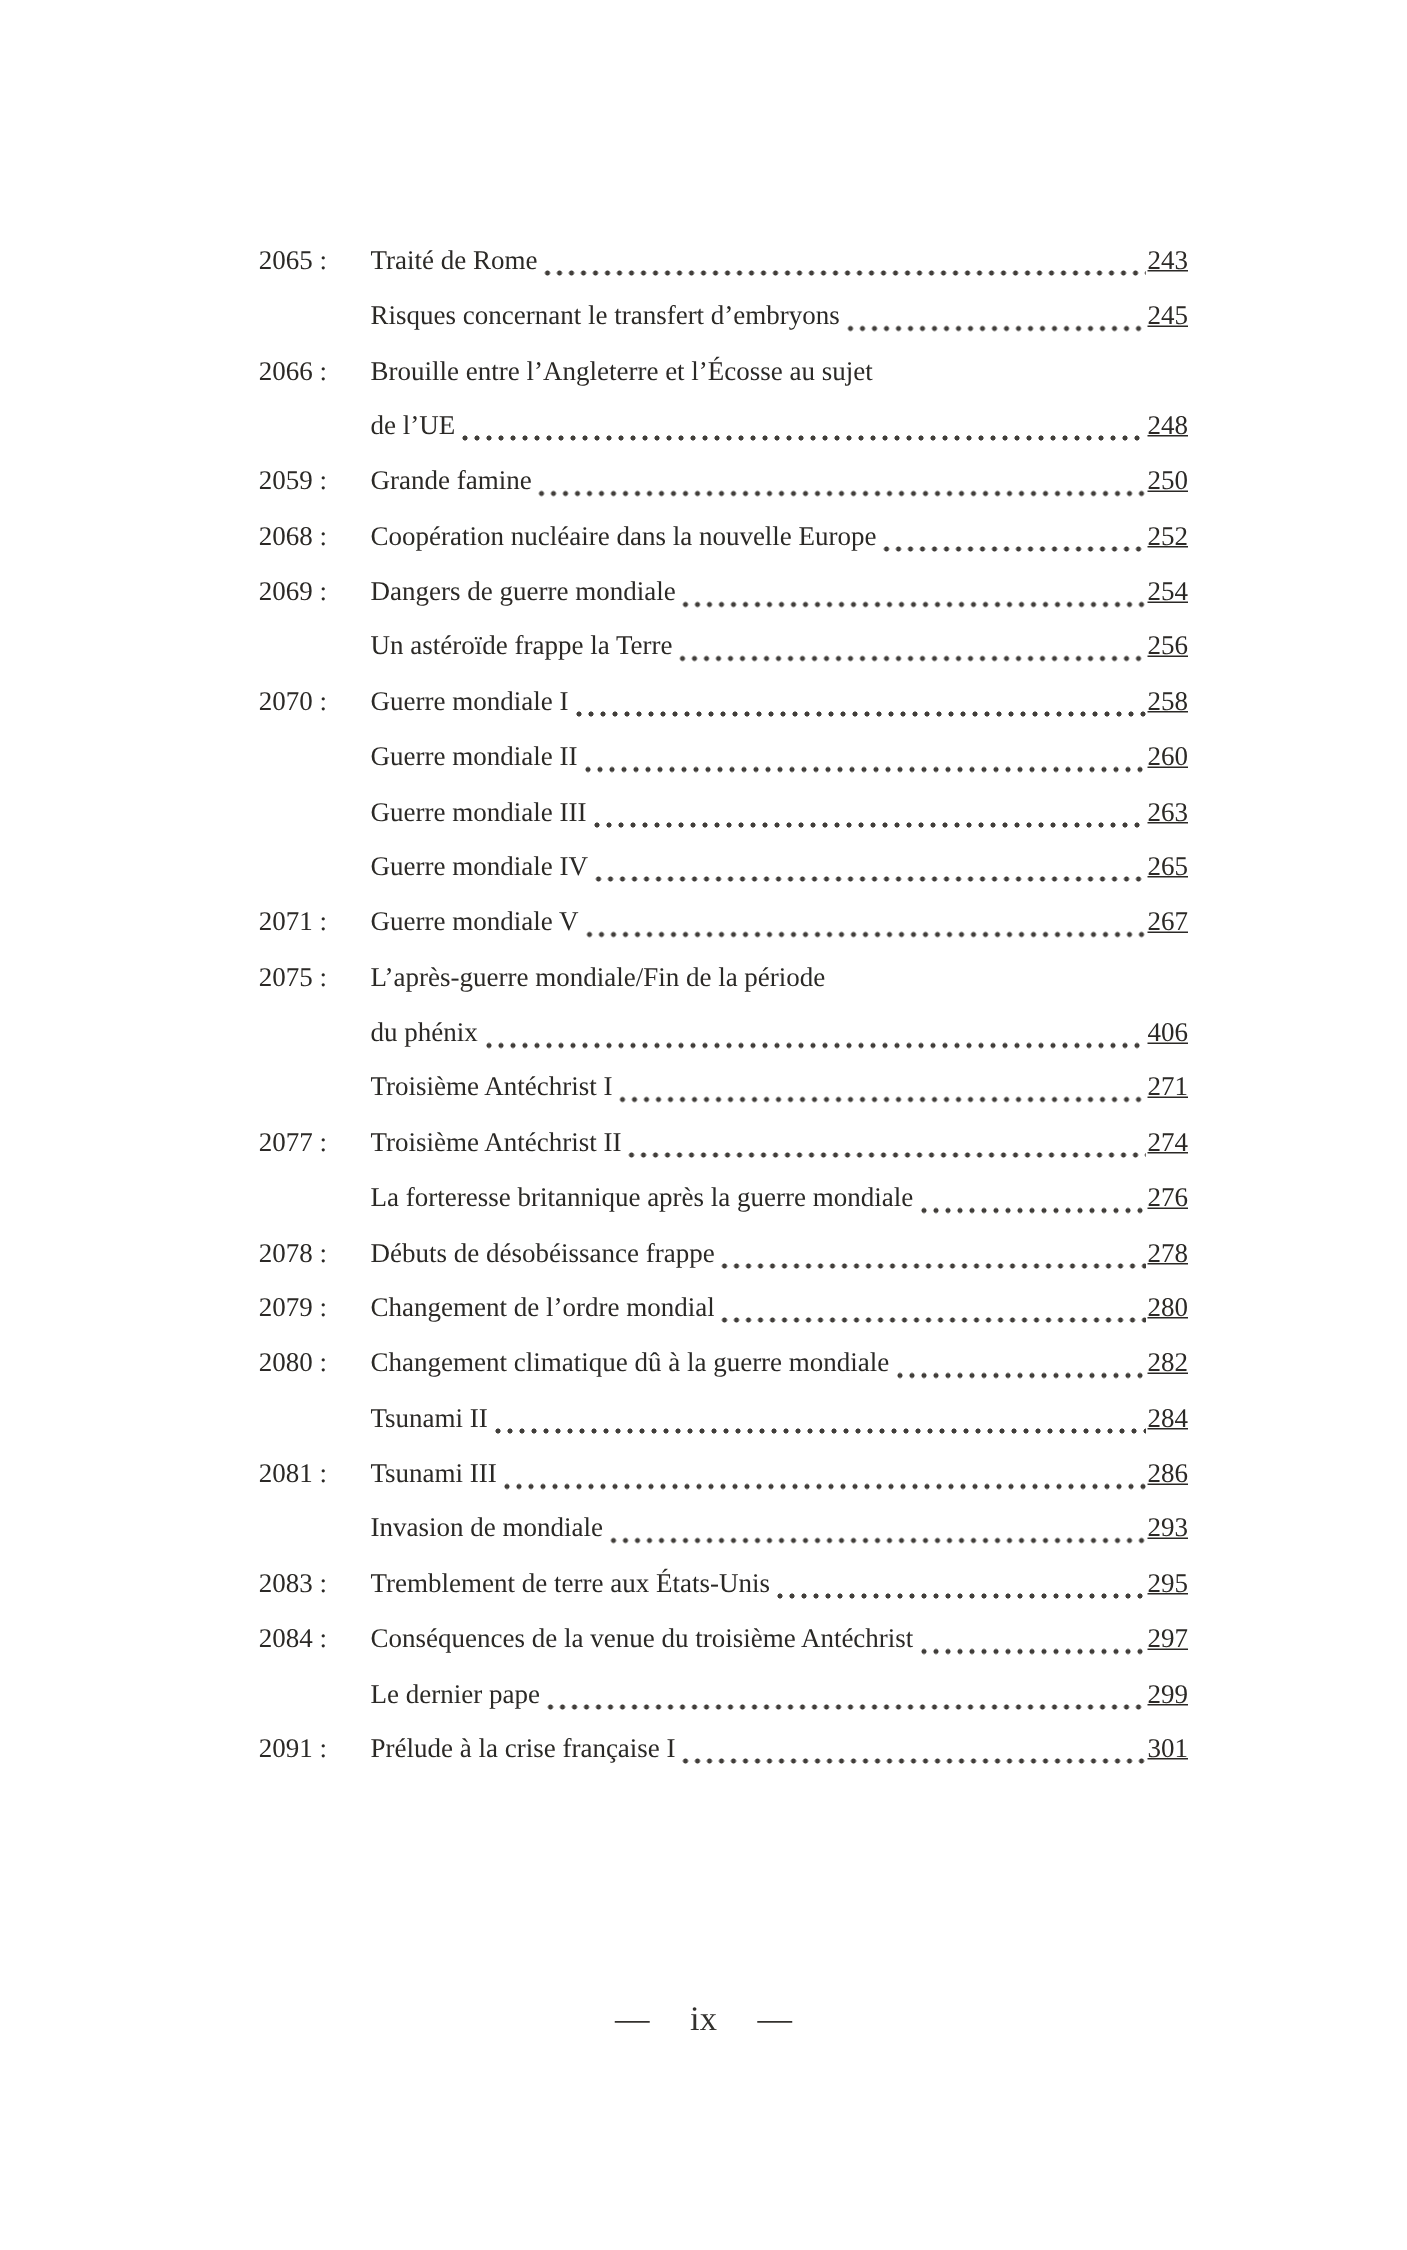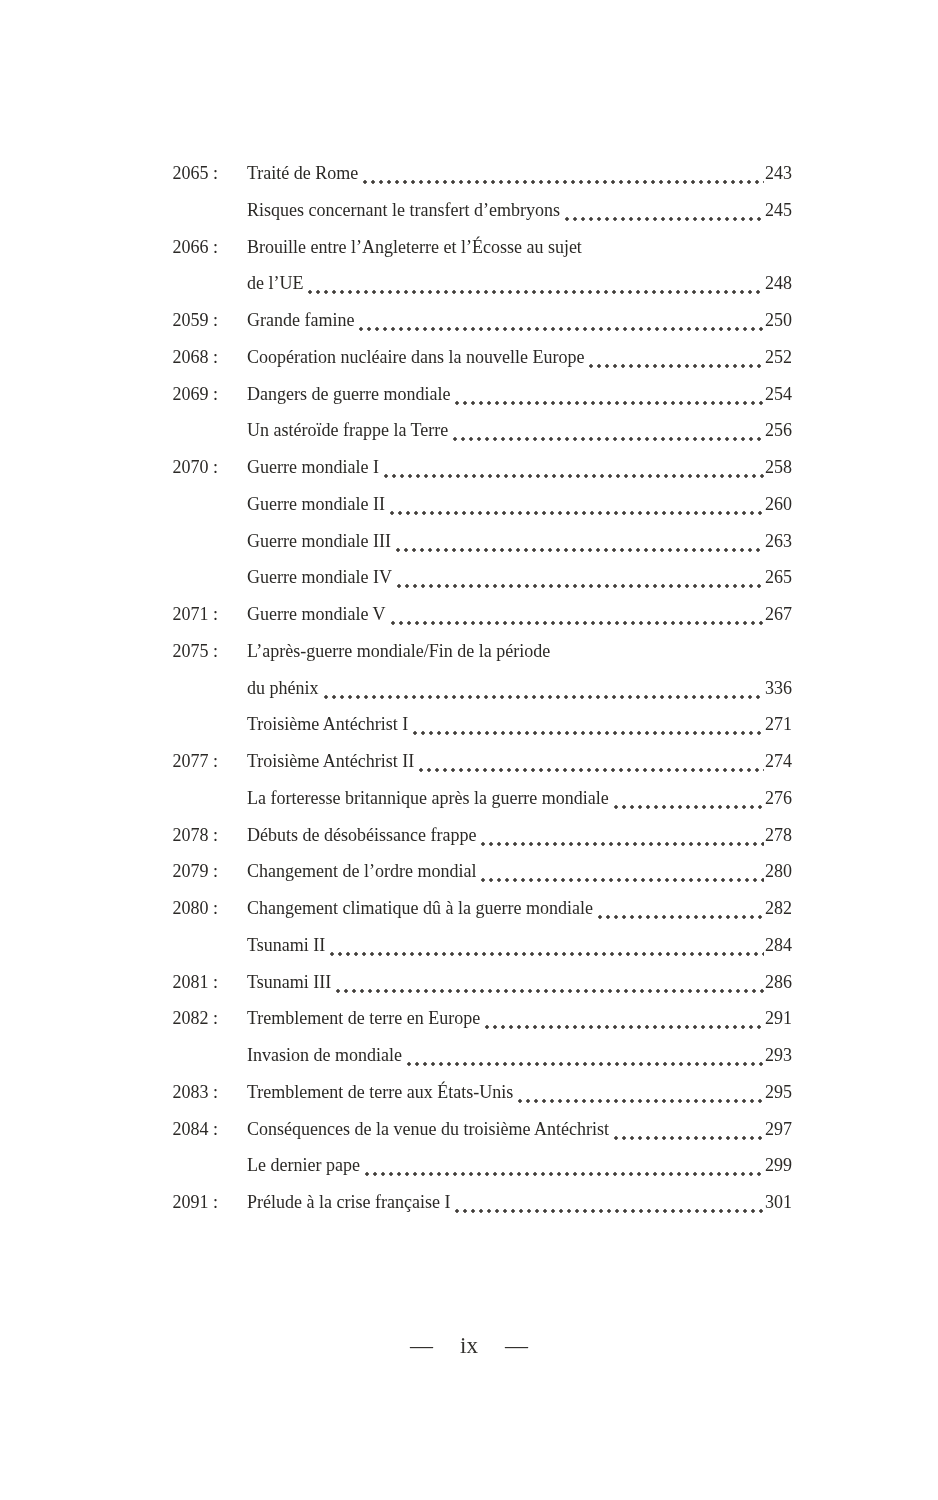--- a/index.html
+++ b/index.html
@@ -46,20 +46,21 @@
     min-width: 0;
     align-self: stretch;
     margin: 0 1px 0 3px;
     background-image: radial-gradient(circle, #413e3a 1.5px, rgba(0,0,0,0) 1.9px);
     background-size: 8px 8px;
     background-repeat: repeat-x;
     background-position: 0 23px;
   }
   .toc-page {
     flex: 0 0 auto;
+    text-decoration: underline;
   }
   .footer {
     position: absolute;
     top: 1333px;
     left: 0;
     width: 100%;
     display: flex;
     justify-content: center;
     align-items: center;
     gap: 27px;
@@ -152,21 +153,21 @@
     </div>
       <div class="toc-row">
       <span class="toc-prefix">2075 :</span>
       <span class="toc-title">L’après-guerre mondiale/Fin de la période</span>
 
     </div>
       <div class="toc-row">
       <span class="toc-prefix"></span>
       <span class="toc-title">du phénix</span>
       <span class="toc-dots"></span>
-      <span class="toc-page">336</span>
+      <span class="toc-page">406</span>
     </div>
       <div class="toc-row">
       <span class="toc-prefix"></span>
       <span class="toc-title">Troisième Antéchrist I</span>
       <span class="toc-dots"></span>
       <span class="toc-page">271</span>
     </div>
       <div class="toc-row">
       <span class="toc-prefix">2077 :</span>
       <span class="toc-title">Troisième Antéchrist II</span>
@@ -201,26 +202,20 @@
       <span class="toc-prefix"></span>
       <span class="toc-title">Tsunami II</span>
       <span class="toc-dots"></span>
       <span class="toc-page">284</span>
     </div>
       <div class="toc-row">
       <span class="toc-prefix">2081 :</span>
       <span class="toc-title">Tsunami III</span>
       <span class="toc-dots"></span>
       <span class="toc-page">286</span>
-    </div>
-      <div class="toc-row">
-      <span class="toc-prefix">2082 :</span>
-      <span class="toc-title">Tremblement de terre en Europe</span>
-      <span class="toc-dots"></span>
-      <span class="toc-page">291</span>
     </div>
       <div class="toc-row">
       <span class="toc-prefix"></span>
       <span class="toc-title">Invasion de mondiale</span>
       <span class="toc-dots"></span>
       <span class="toc-page">293</span>
     </div>
       <div class="toc-row">
       <span class="toc-prefix">2083 :</span>
       <span class="toc-title">Tremblement de terre aux États-Unis</span>

